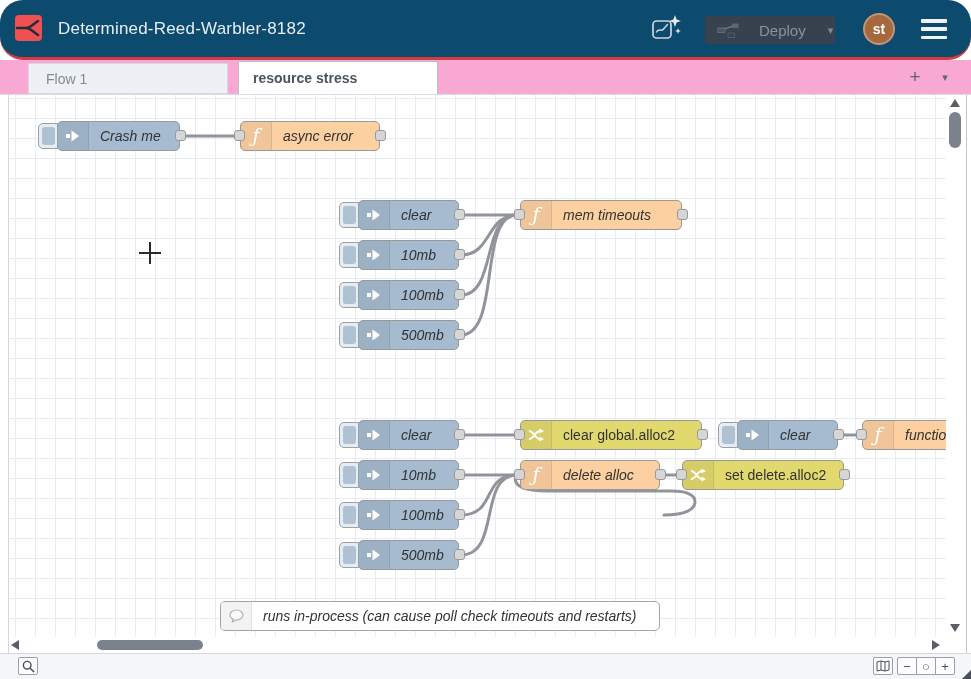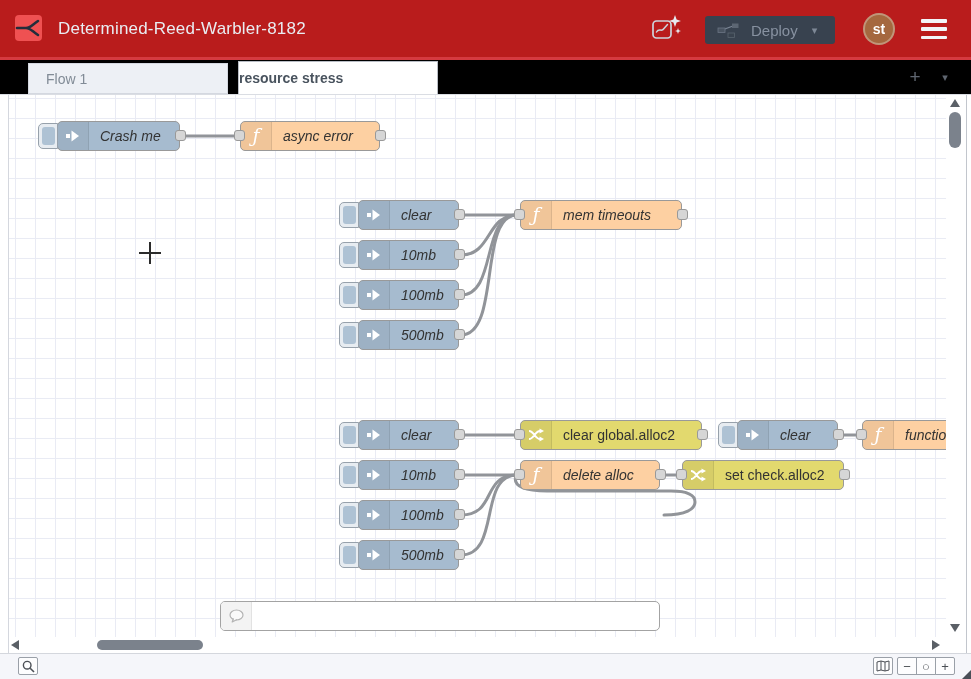--- a/index.html
+++ b/index.html
@@ -1,36 +1,36 @@
 <!DOCTYPE html>
 <html><head>
 <meta charset="utf-8">
 <style>
   html,body{margin:0;padding:0;}
   body{
     width:971px;height:679px;position:relative;overflow:hidden;
     font-family:"Liberation Sans", sans-serif;background:#fff;
   }
   
-  .header{position:absolute;left:0;top:0;width:971px;height:57px;background:#b91c1c;border-bottom:3px solid #d53a40;box-sizing:content-box;}
+  .header{position:absolute;left:0;top:0;width:971px;height:57px;background:#0c4a6e;border-bottom:3px solid #d53a40;box-sizing:content-box;border-radius:23px;}
   .logo{position:absolute;left:15px;top:15px;width:27px;height:26px;}
   .app-title{position:absolute;left:58px;top:0;height:57px;line-height:57px;color:#e9edf2;font-size:17px;letter-spacing:.2px;}
   .ai-icon{position:absolute;left:651px;top:13px;width:30px;height:31px;}
-  .deploy-btn{position:absolute;left:705px;top:16px;width:130px;height:28px;background:#38424f;border-radius:3px;display:flex;align-items:center;cursor:default;}
+  .deploy-btn{position:absolute;left:705px;top:16px;width:130px;height:28px;background:#38424f;border-radius:3px;display:flex;align-items:center;cursor:default;gap:8px;}
   .deploy-btn .dpl-icon{margin-left:12px;}
   .deploy-btn .dpl-label{color:#8791a0;font-size:15px;margin-left:10px;}
   .deploy-btn .dpl-caret{color:#7e8896;font-size:11px;margin-left:14px;}
   .avatar{position:absolute;left:863px;top:13px;width:32px;height:32px;border-radius:50%;background:#a5683f;border:2px solid rgba(255,255,255,.30);box-sizing:border-box;display:flex;align-items:center;justify-content:center;color:#fff;font-weight:bold;font-size:14px;}
   .burger{position:absolute;left:921px;top:19px;width:26px;height:20px;display:flex;flex-direction:column;justify-content:space-between;cursor:pointer;}
   .burger div{height:3.5px;background:#f2f5f8;border-radius:1px;}
   
-  .tabbar{position:absolute;left:0;top:60px;width:971px;height:35px;background:#000000;border-bottom:1px solid #dadde3;box-sizing:border-box;}
+  .tabbar{position:absolute;left:0;top:60px;width:971px;height:35px;background:#f9a8d4;border-bottom:1px solid #dadde3;box-sizing:border-box;}
   .tab{position:absolute;bottom:0;box-sizing:border-box;font-size:14px;display:flex;align-items:center;}
   .tab-inactive{left:28px;width:200px;height:31px;background:#edf0f5;border:1px solid #d4d8e0;color:#818b96;padding-left:17px;}
-  .tab-active{left:238px;width:200px;height:33px;background:#fff;border:1px solid #b9bdc5;border-bottom:none;color:#49535e;font-weight:bold;padding-left:0;z-index:2;}
+  .tab-active{left:238px;width:200px;height:33px;background:#fff;border:1px solid #b9bdc5;border-bottom:none;color:#49535e;font-weight:bold;padding-left:14px;z-index:2;}
   .tab-add{position:absolute;left:903px;top:5px;width:24px;height:24px;color:#5f6670;font-size:19px;text-align:center;line-height:24px;cursor:pointer;}
   .tab-menu{position:absolute;left:936px;top:9px;width:18px;height:16px;color:#5f6670;font-size:11px;text-align:center;line-height:16px;cursor:pointer;}
   
   .workspace{position:absolute;left:0;top:95px;width:971px;height:558px;}
   .canvas{position:absolute;left:0;top:0;width:946px;height:542px;overflow:hidden;background-color:#fff;
     background-image:linear-gradient(to right,#e9ebf4 1px,transparent 1px),linear-gradient(to bottom,#e9ebf4 1px,transparent 1px);
     background-size:20px 20px;background-position:15px 3px;}
   .wires{position:absolute;left:0;top:0;}
   .wires path{stroke:#919499;stroke-width:3;fill:none;stroke-linecap:round;}
   .left-gutter{position:absolute;left:0;top:0;width:8px;height:558px;background:#fff;border-right:1px solid #d4d7de;z-index:6;}
@@ -294,21 +294,21 @@
         <div class="port port-out"></div>
       </div>
       <div class="node change" style="left: 682px; top: 365px; width: 162px;">
         <div class="icon-section">
           <svg width="17" height="16" viewBox="0 0 17 16">
             <path d="M1 4 C6 4 7 12 12 12 M1 12 C6 12 7 4 12 4" stroke="#fff" stroke-width="2" fill="none"></path>
             <path d="M11.5 1.5 L16 4 L11.5 6.5 Z" fill="#fff"></path>
             <path d="M11.5 9.5 L16 12 L11.5 14.5 Z" fill="#fff"></path>
           </svg>
         </div>
-        <span class="nlabel">set check.alloc2</span>
+        <span class="nlabel">set delete.alloc2</span>
         <div class="port port-in"></div>
         <div class="port port-out"></div>
       </div>
       <div class="node inject" style="left: 737px; top: 325px; width: 101px;">
         <div class="inject-btn">
           <div class="inject-btn-inner"></div>
         </div>
         <div class="icon-section">
           <svg width="16" height="16" viewBox="0 0 16 16">
             <rect x="1" y="6" width="4" height="4" fill="#fff"></rect>
@@ -325,20 +325,21 @@
         <span class="nlabel it">function</span>
         <div class="port port-in"></div>
       </div>
       <div class="node comment" style="left: 220px; top: 506px; width: 440px;">
         <div class="icon-section">
           <svg width="17" height="16" viewBox="0 0 17 16">
             <ellipse cx="8.5" cy="7" rx="6.5" ry="5" fill="#fafafa" stroke="#b3b3b3" stroke-width="1.2"></ellipse>
             <path d="M5.5 10.5 L4.2 14 L9 11.5" fill="#fafafa" stroke="#b3b3b3" stroke-width="1.2" stroke-linejoin="round"></path>
           </svg>
         </div>
+        <span class="nlabel it">runs in-process (can cause poll check timeouts and restarts)</span>
       </div>
     </div>
   <div class="left-gutter"></div>
   <div class="hstrip">
     <div class="arr arr-left"></div>
     <div class="hthumb"></div>
     <div class="arr arr-right"></div>
   </div>
   <div class="vgutter">
     <div class="arr arr-up"></div>

